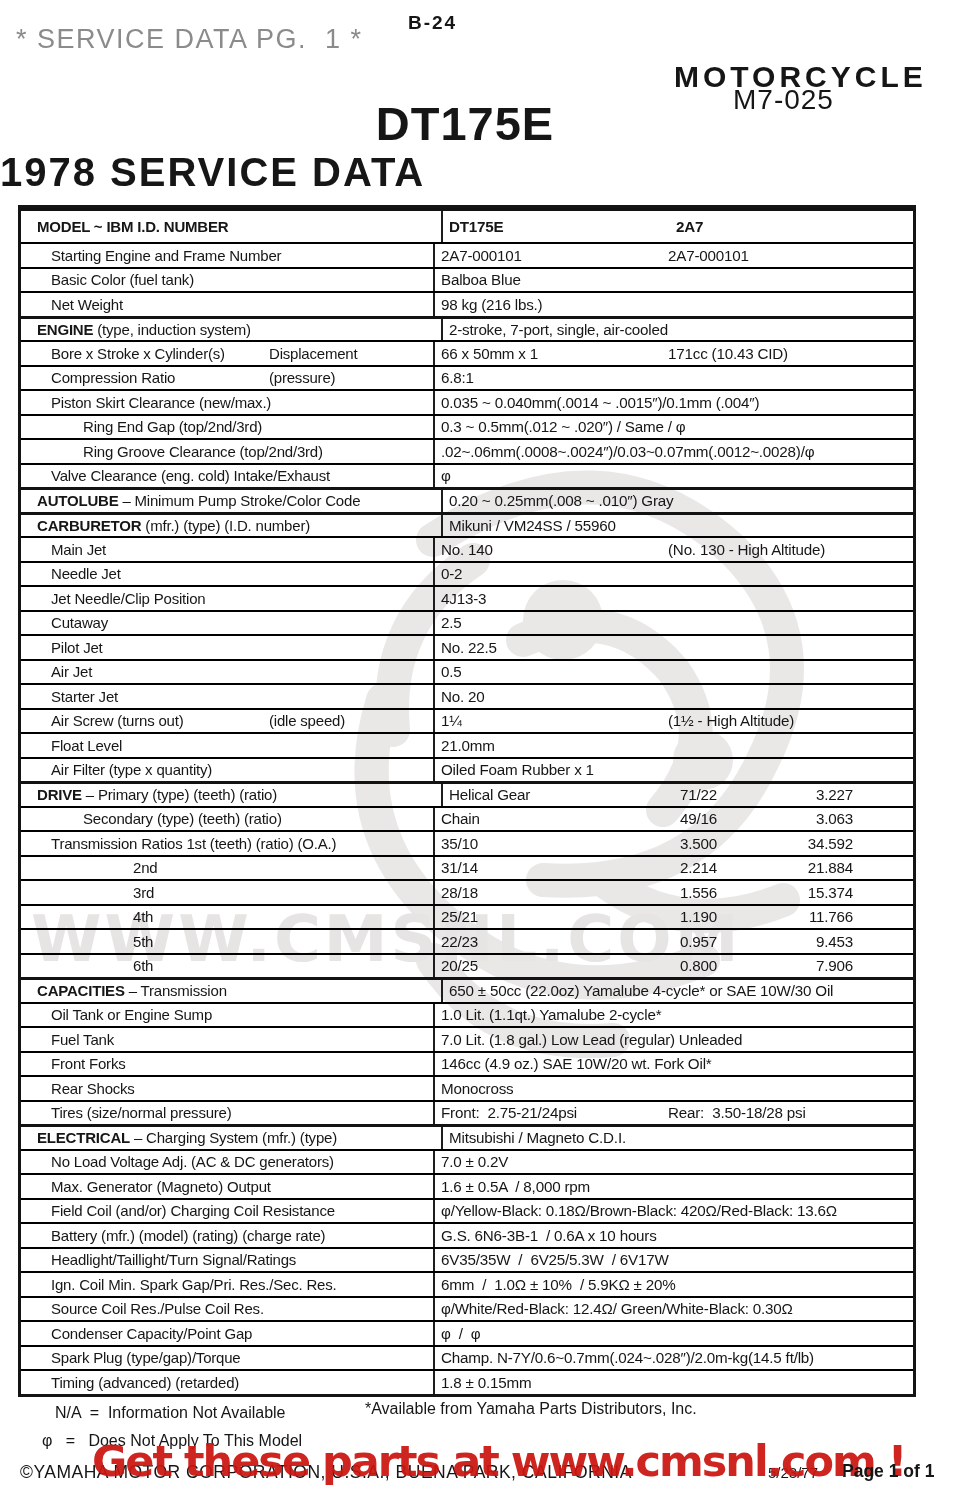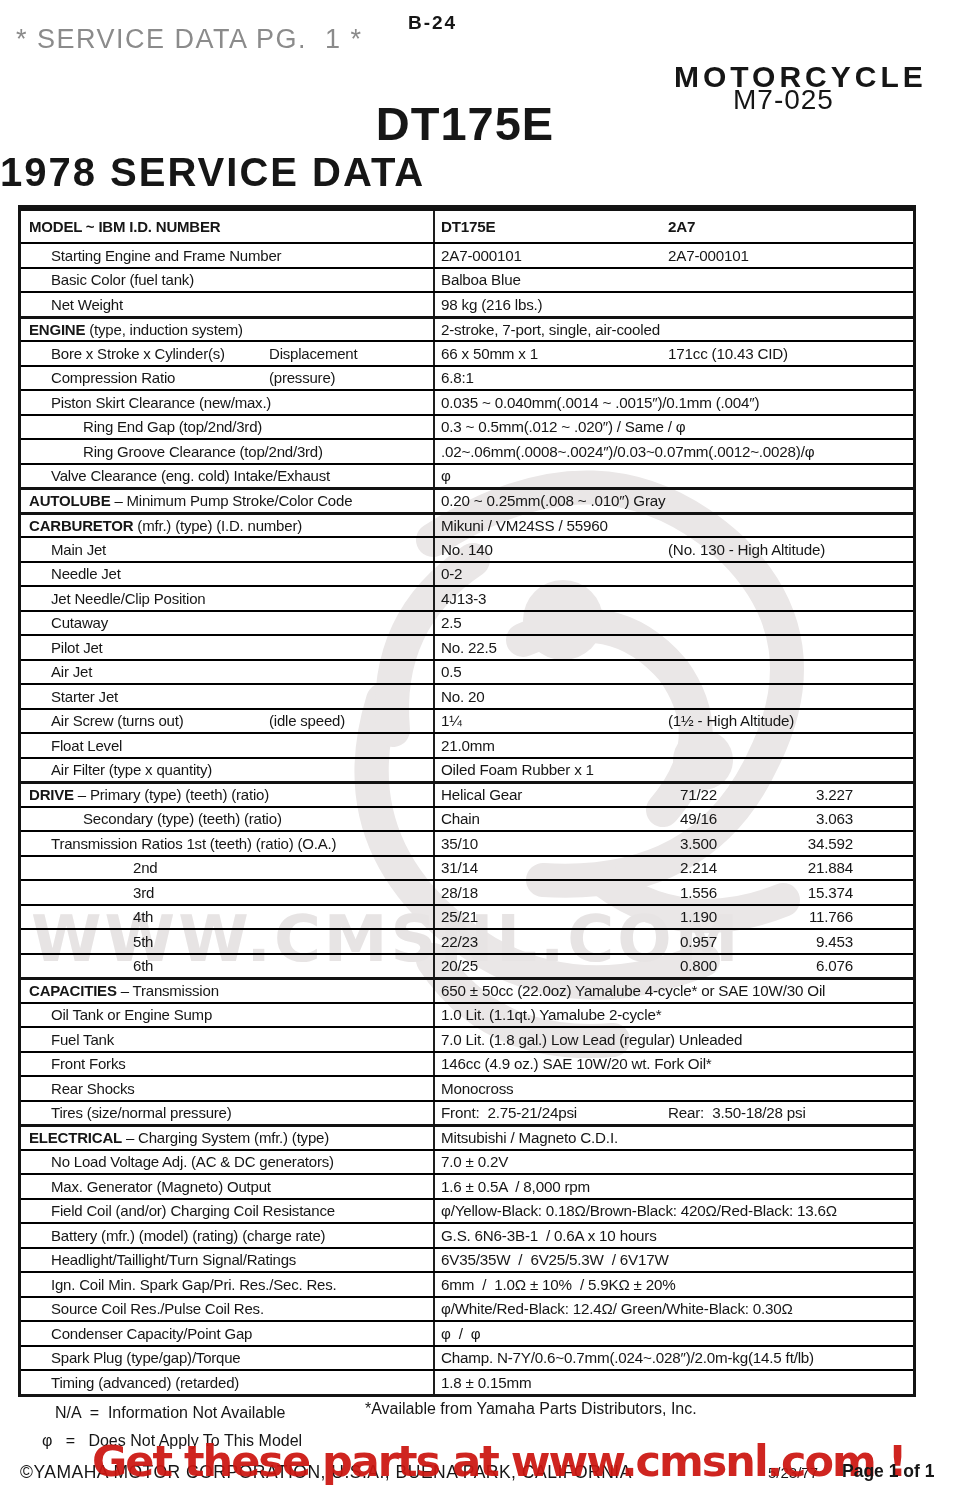--- a/index.html
+++ b/index.html
@@ -31,21 +31,21 @@
   .row:first-child{border-top:none;}
   .row.sec{border-top:3px solid #121212;}
   .lcell{flex:none;width:414px;border-right:2px solid #1d1d1d;box-sizing:border-box;
          display:flex;align-items:center;position:relative;font-size:15px;letter-spacing:-.2px;
          white-space:pre;overflow:visible;}
   .vcell{flex:1;position:relative;display:flex;align-items:center;padding-left:6px;
          box-sizing:border-box;font-size:15.2px;letter-spacing:-.2px;white-space:pre;overflow:visible;}
   .vcell span{white-space:pre;}
   .lb{font-weight:bold;}
   .l2{position:absolute;left:248px;}
-  .i0{padding-left:8px;}
+  .i0{padding-left:8px;margin-left:8px;}
   .i1{padding-left:30px;}
   .i2{padding-left:62px;}
   .i3{padding-left:112px;}
   .v2l{position:absolute;left:233px;}
   .vr2{position:absolute;right:196px;}
   .vr3{position:absolute;right:60px;}
   .vb span{font-weight:bold;}
 
   
   .note-na{position:absolute;left:55px;top:1404px;font-size:16px;white-space:pre;z-index:2;}
@@ -201,21 +201,21 @@
       <div class="row">
         <div class="lcell i3"><span>4th</span></div>
         <div class="vcell"><span>25/21</span><span class="vr2">1.190</span><span class="vr3">11.766</span></div>
       </div>
       <div class="row">
         <div class="lcell i3"><span>5th</span></div>
         <div class="vcell"><span>22/23</span><span class="vr2">0.957</span><span class="vr3">9.453</span></div>
       </div>
       <div class="row">
         <div class="lcell i3"><span>6th</span></div>
-        <div class="vcell"><span>20/25</span><span class="vr2">0.800</span><span class="vr3">6.076</span></div>
+        <div class="vcell"><span>20/25</span><span class="vr2">0.800</span><span class="vr3">7.906</span></div>
       </div>
       <div class="row sec">
         <div class="lcell i0"><span class="lb">CAPACITIES</span><span> – Transmission</span></div>
         <div class="vcell"><span>650 ± 50cc (22.0oz) Yamalube 4-cycle* or SAE 10W/30 Oil</span></div>
       </div>
       <div class="row">
         <div class="lcell i1"><span>Oil Tank or Engine Sump</span></div>
         <div class="vcell"><span>1.0 Lit. (1.1qt.) Yamalube 2-cycle*</span></div>
       </div>
       <div class="row">

